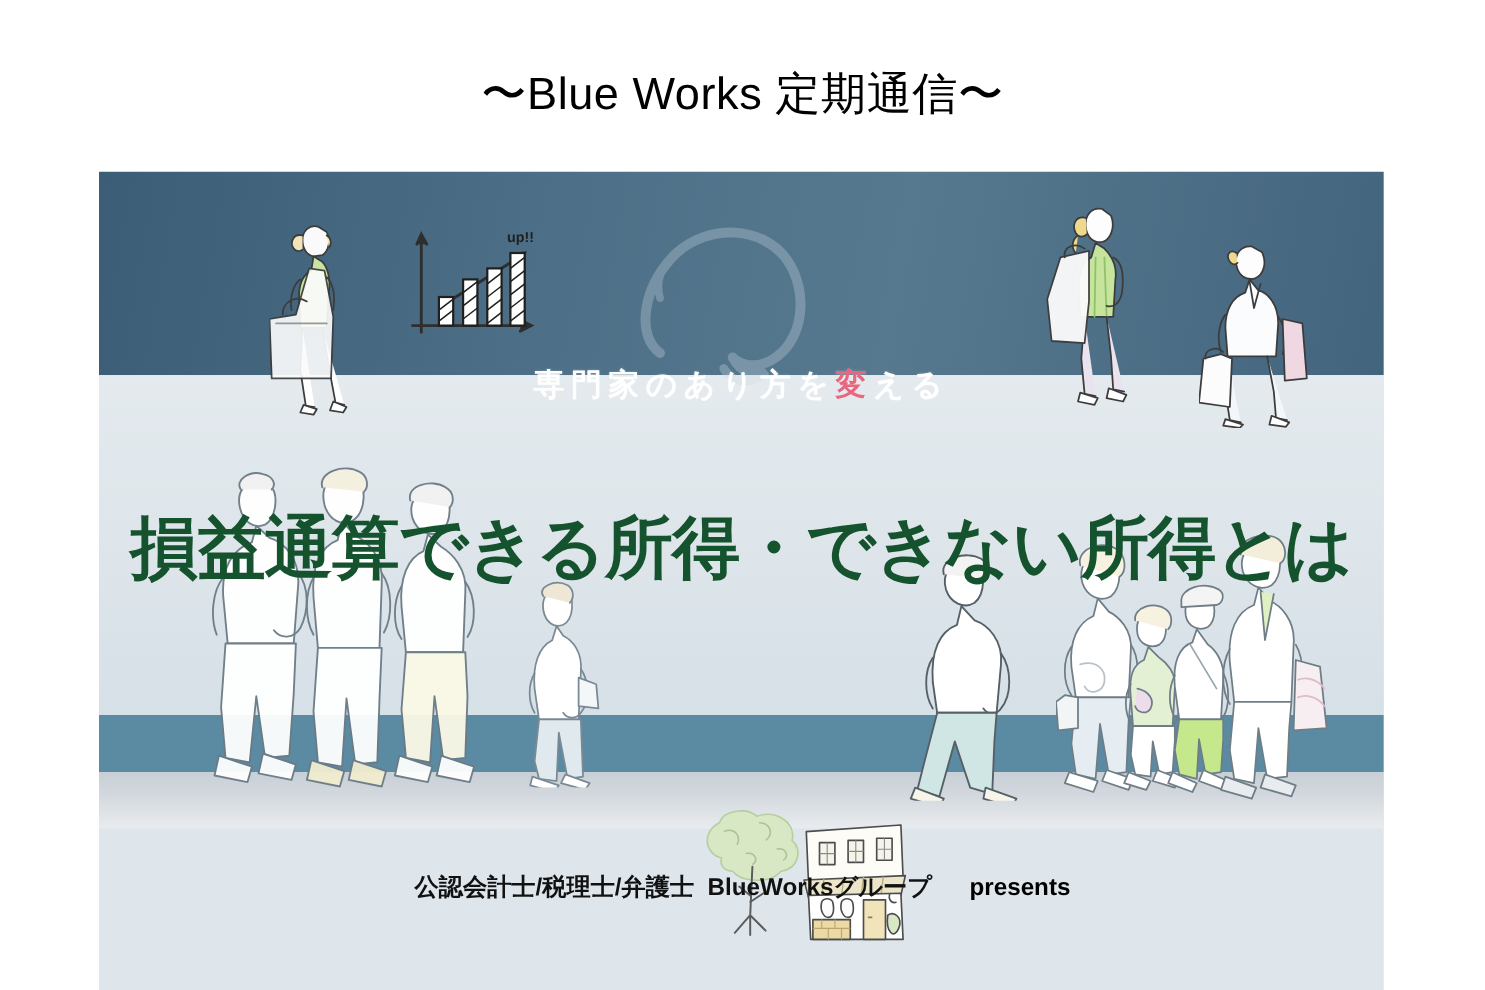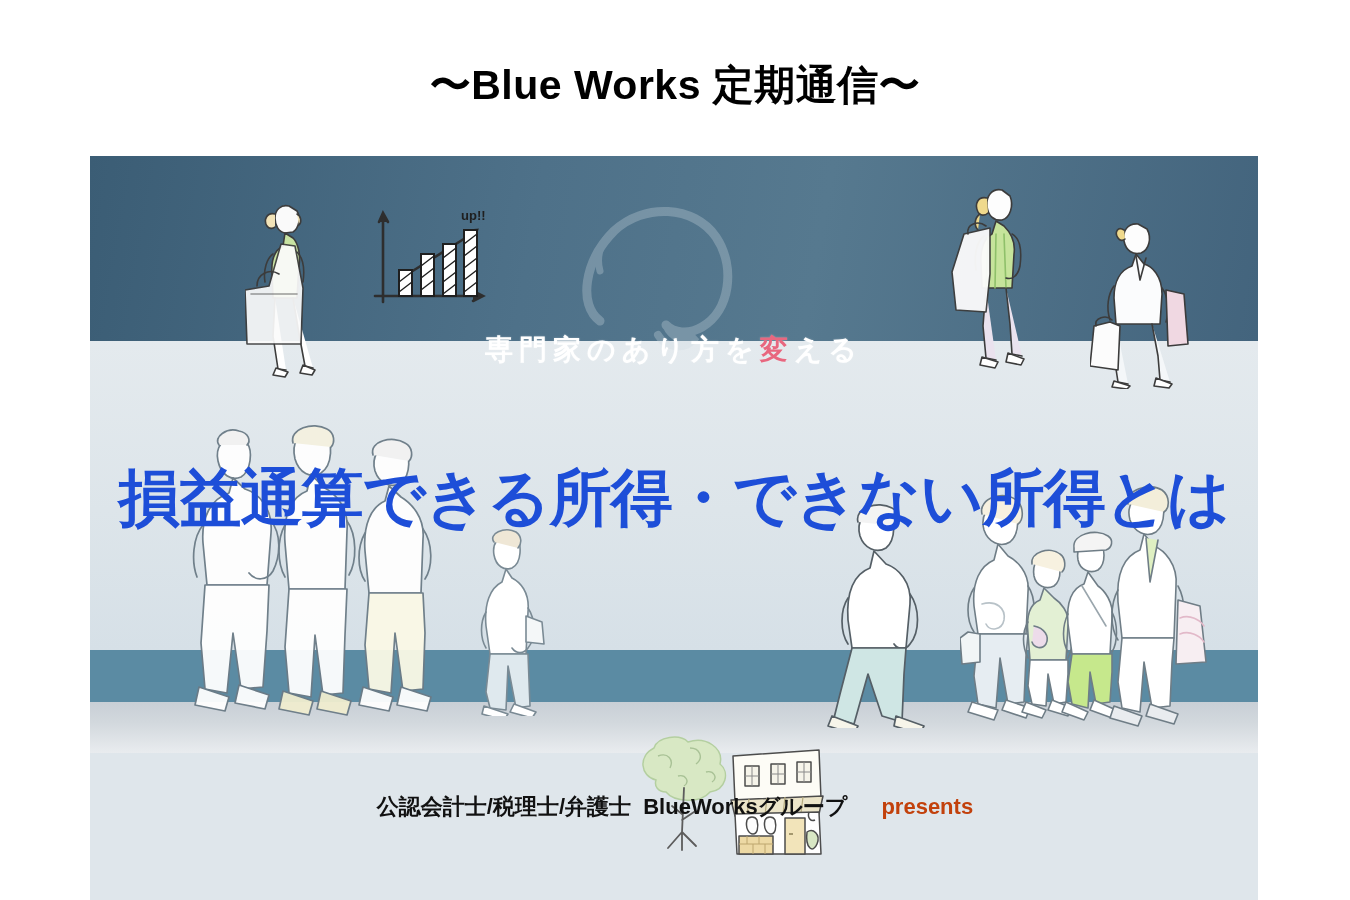--- a/index.html
+++ b/index.html
@@ -16,21 +16,21 @@
   }
 
   
   .slide-title {
     position: absolute;
     left: 0;
     top: 58px;
     width: 1350px;
     text-align: center;
     font-size: 41px;
-    font-weight: 700;
+    font-weight: 400;
     color: #000000;
     letter-spacing: 0.5px;
     white-space: nowrap;
   }
 
   
   .hero {
     position: absolute;
     left: 90px;
     top: 156px;
@@ -93,42 +93,42 @@
   .tagline .accent { color: #e8677f; }
 
   .hero-headline {
     position: absolute;
     left: 0;
     top: 300px;
     width: 100%;
     text-align: center;
     font-size: 62px;
     font-weight: 700;
-    color: #1d4ed8;
+    color: #14532d;
     white-space: nowrap;
     letter-spacing: -1px;
   }
 
   
   .art { position: absolute; }
 
   
   .footer {
     position: absolute;
     left: 0;
     top: 792px;
     width: 1350px;
     text-align: center;
     font-size: 22px;
     font-weight: 700;
     color: #111111;
     white-space: nowrap;
   }
   .footer .brand { margin-left: 6px; margin-top: 13px; }
-  .footer .presents { color: #c2410c; margin-left: 28px; }
+  .footer .presents { color: #000000; margin-left: 28px; }
 </style>
 </head>
 <body>
 
 <div class="slide-title">〜Blue Works 定期通信〜</div>
 
 <div class="hero">
 
   <div class="band band-sky"></div>
   <div class="band band-mid"></div>

